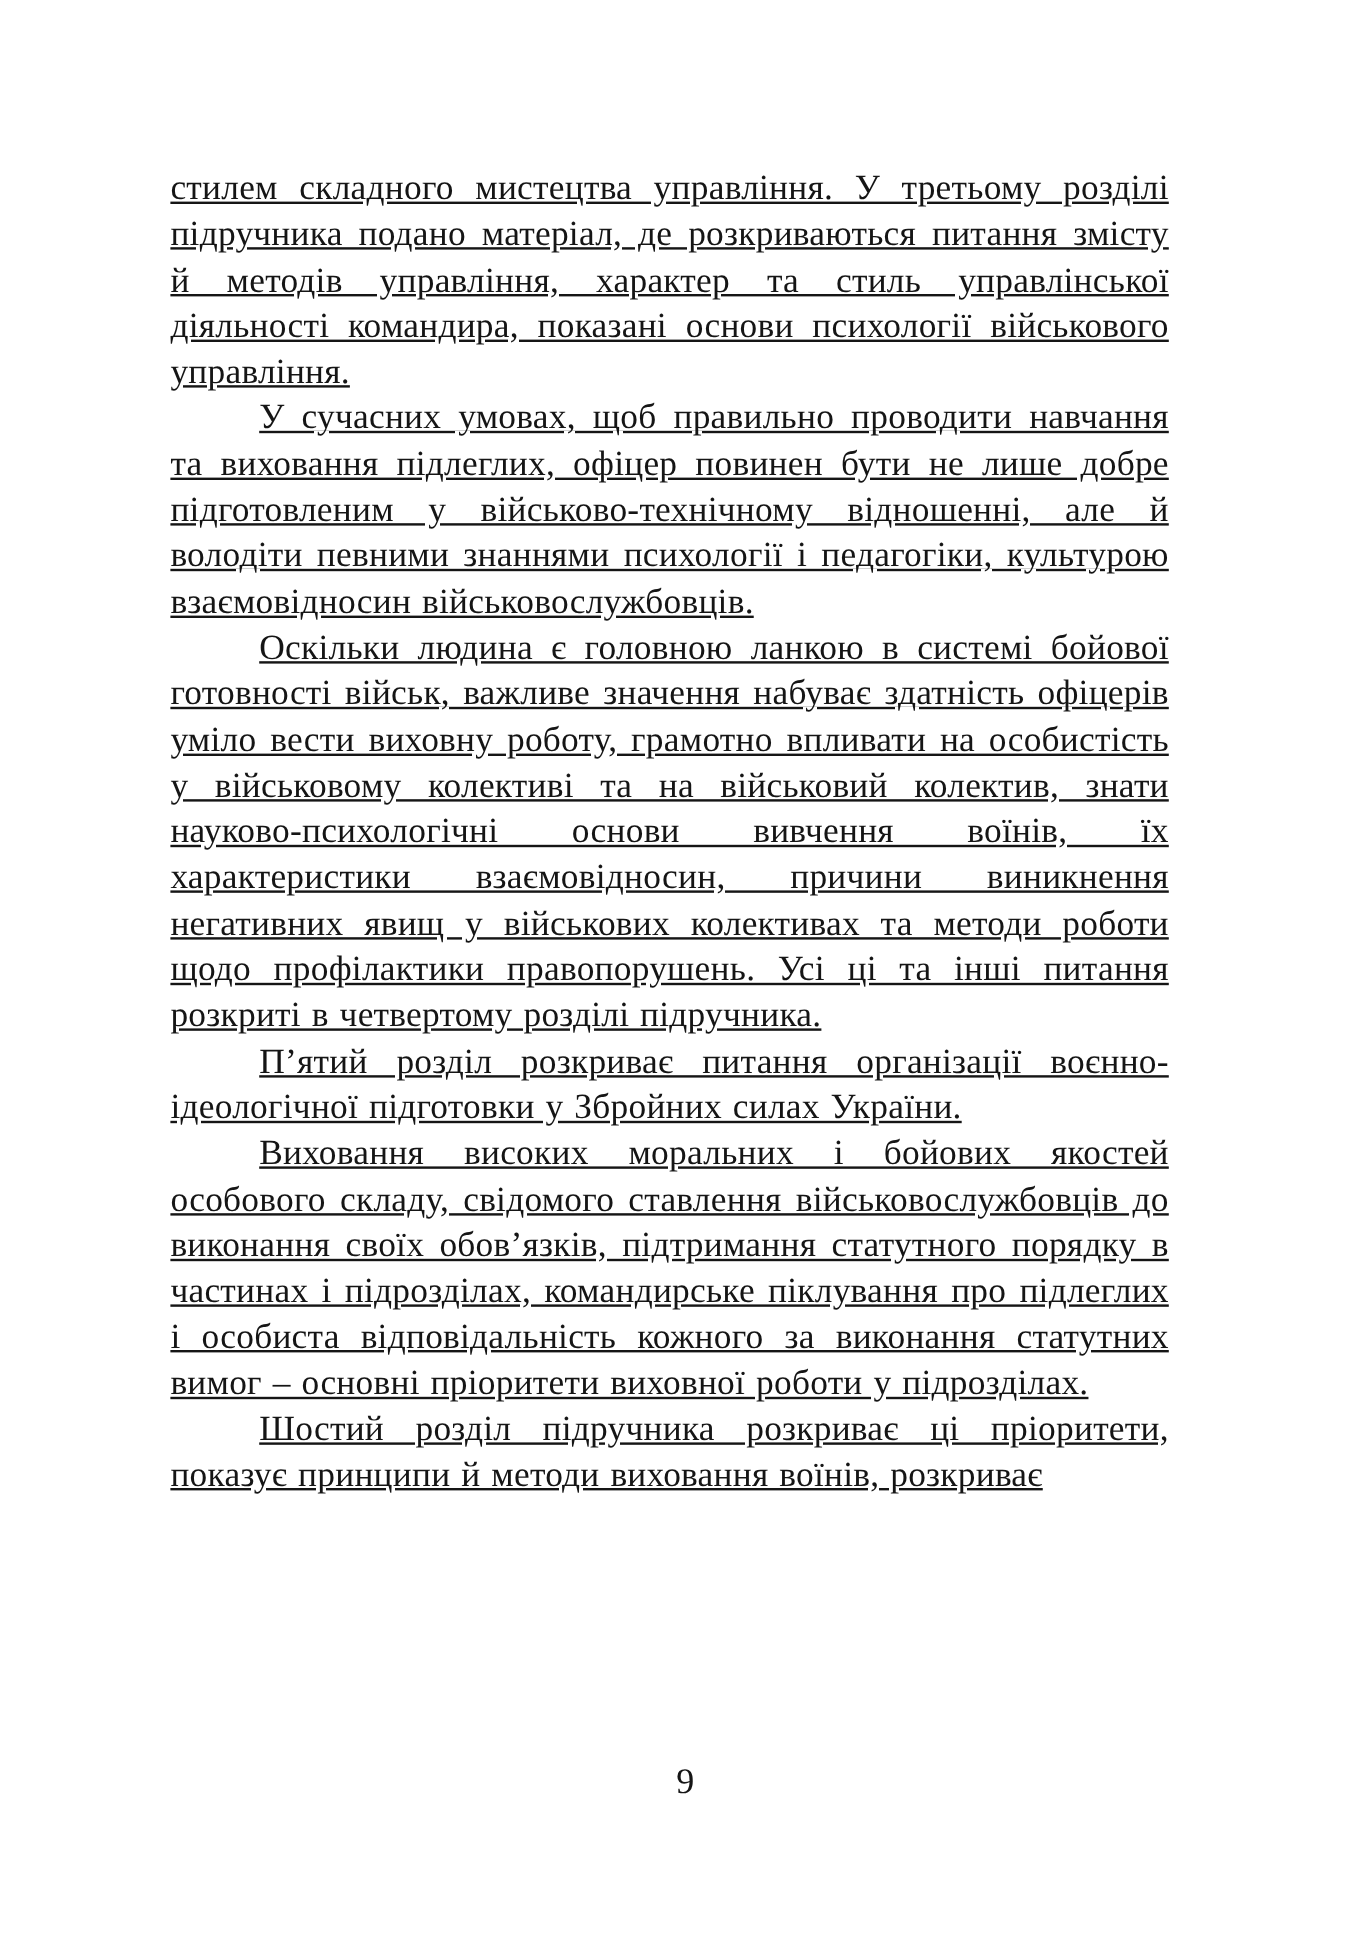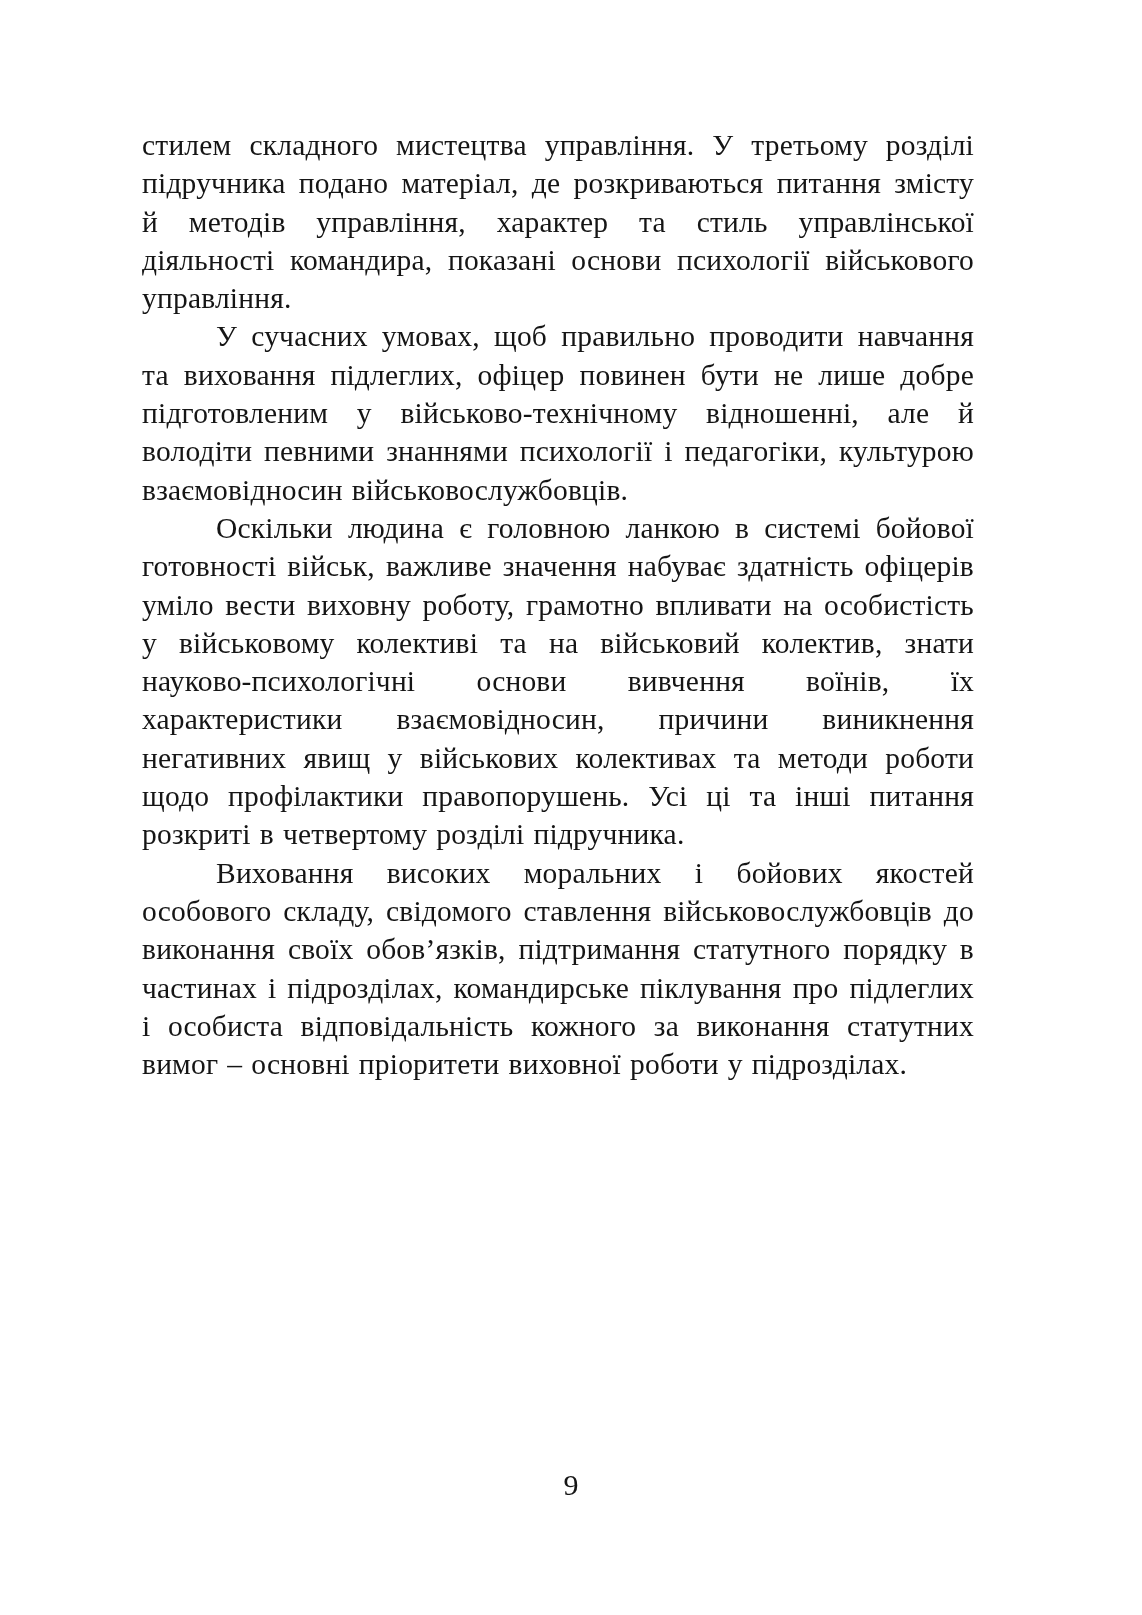--- a/index.html
+++ b/index.html
@@ -12,27 +12,28 @@
     width: 1142px;
     height: 1615px;
     background: #ffffff;
     font-family: "Liberation Serif", serif;
     color: #151515;
     overflow: hidden;
   }
   .text-block {
     position: absolute;
     left: 142px;
-    top: 126px;
+    top: 138px;
     width: 832px;
     font-size: 29.5px;
     line-height: 38.3px;
     text-align: justify;
     letter-spacing: 0.2px;
     word-spacing: 1.5px;
+    text-decoration: underline;
   }
   .text-block p {
     margin: 0;
     padding: 0;
     text-indent: 74px;
   }
   .text-block p.first {
     text-indent: 0;
   }
   .page-number {
@@ -46,16 +47,18 @@
   }
 </style>
 </head>
 <body>
 
 <div class="page">
   <div class="text-block">
     <p class="first">стилем складного мистецтва управління. У третьому розділі підручника подано матеріал, де розкриваються  питання змісту й методів управління, характер та стиль управлінської діяльності командира, показані основи психології військового управління.</p>
     <p>У сучасних умовах, щоб правильно проводити навчання та виховання підлеглих, офіцер повинен бути не лише добре підготовленим у військово-технічному відношенні, але й володіти певними знаннями психології і педагогіки, культурою взаємовідносин військовослужбовців.</p>
     <p>Оскільки людина є головною ланкою в системі бойової готовності військ, важливе значення набуває здатність офіцерів уміло вести виховну роботу, грамотно впливати на особистість у військовому колективі та на військовий колектив, знати науково-психологічні основи вивчення воїнів, їх характеристики взаємовідносин, причини виникнення негативних явищ у військових колективах та методи роботи щодо профілактики правопорушень. Усі ці та інші питання розкриті в четвертому розділі підручника.</p>
+    <p>П’ятий розділ розкриває питання організації воєнно-ідеологічної підготовки у Збройних силах України.</p>
     <p>Виховання високих моральних і бойових якостей особового складу, свідомого ставлення військовослужбовців до виконання своїх обов’язків, підтримання статутного порядку в частинах і підрозділах, командирське піклування про підлеглих і особиста відповідальність кожного за виконання статутних вимог – основні пріоритети виховної роботи у підрозділах.</p>
+    <p>Шостий розділ підручника розкриває ці пріоритети, показує принципи й методи виховання воїнів, розкриває</p>
   </div>
   <div class="page-number">9</div>
 </div>
 
 </body></html>

